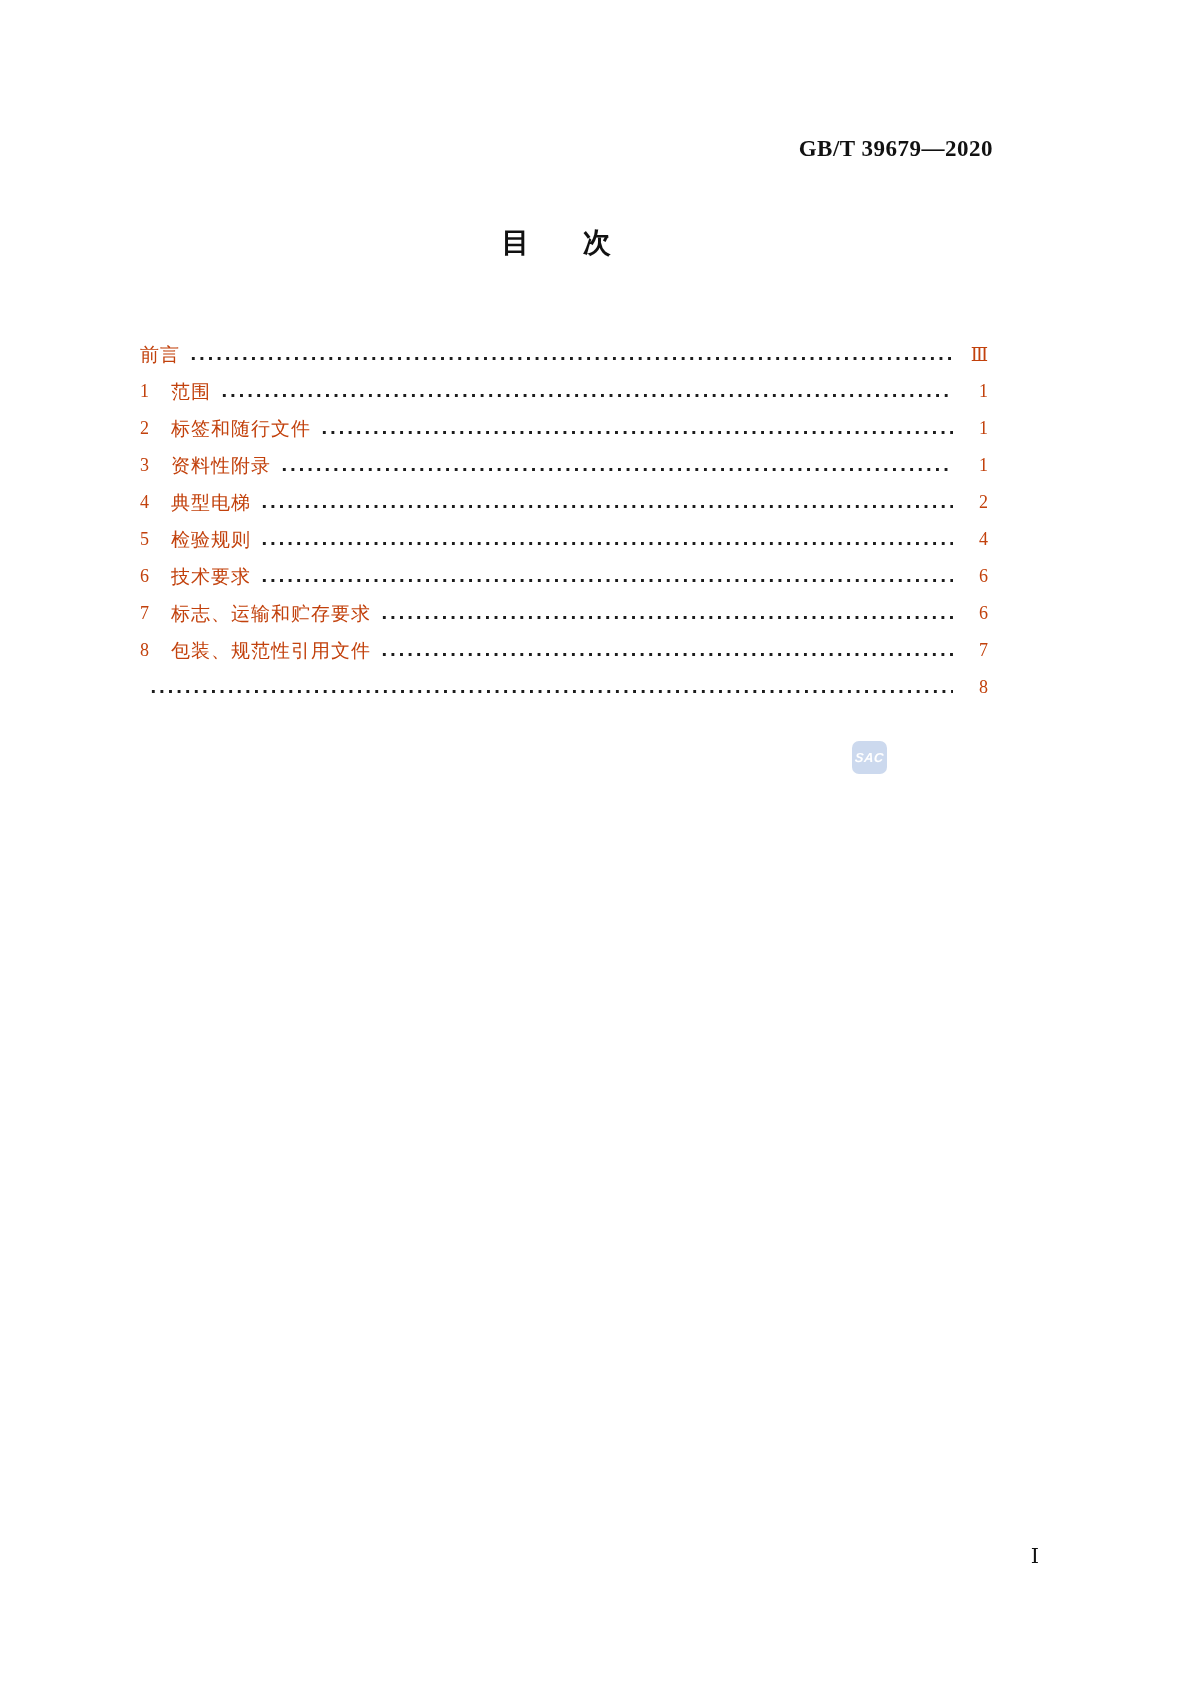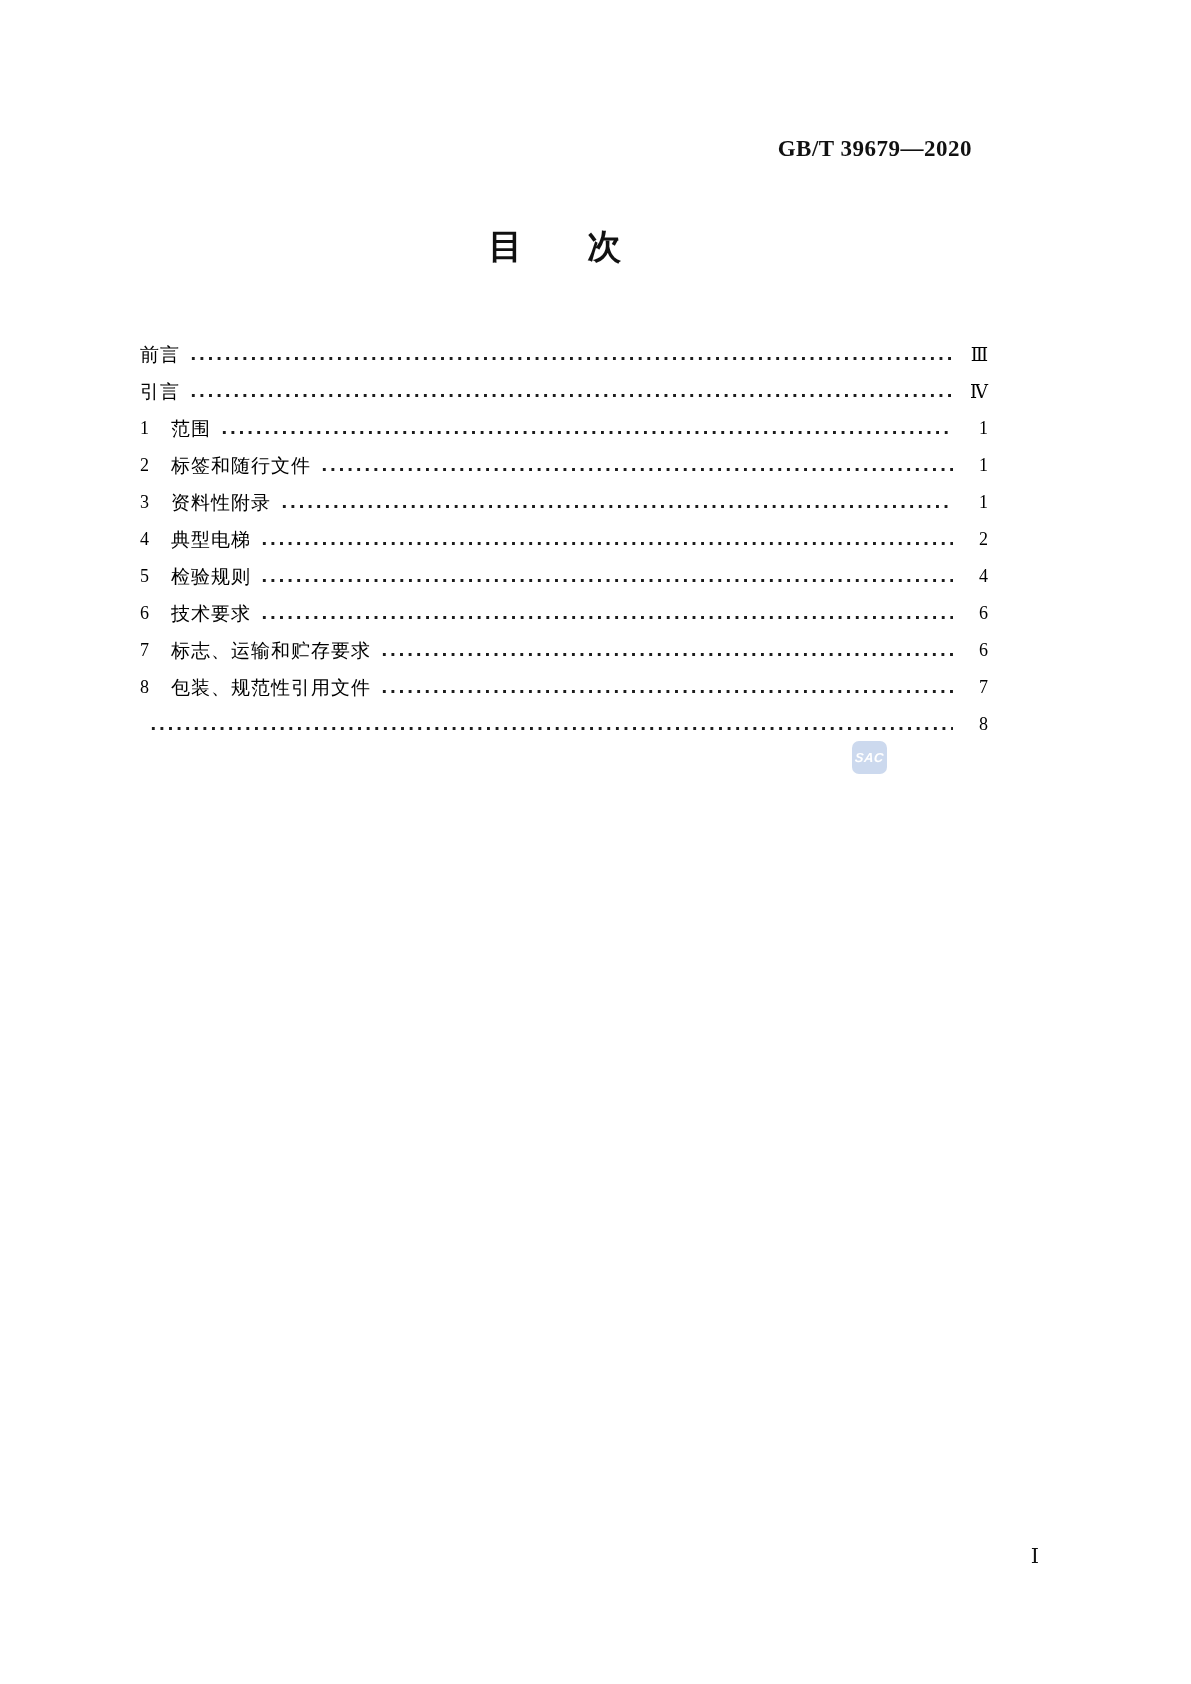--- a/index.html
+++ b/index.html
@@ -10,52 +10,52 @@
     position: relative;
     font-family: "Liberation Serif", "DejaVu Serif", serif;
     color: #1a1a1a;
     overflow: hidden;
   }
   .page { position: absolute; inset: 0; background: #ffffff; }
 
   .doc-number {
     position: absolute;
     top: 136px;
-    right: 219px;
+    right: 198px;
     font-size: 23px;
     font-weight: bold;
     letter-spacing: 0.5px;
     color: #111111;
   }
 
   .doc-title {
     position: absolute;
     top: 224px;
     left: 140px;
     right: 206px;
     text-align: center;
-    font-size: 34px;
+    font-size: 28px;
     font-weight: bold;
     letter-spacing: 0.45em;
     color: #111111;
   }
 
   .toc {
     position: absolute;
     top: 336px;
     left: 140px;
     right: 203px;
     list-style: none;
   }
   .toc-row {
     height: 37px;
     display: flex;
     align-items: center;
     font-size: 19px;
-    color: #000000;
+    color: #c2410c;
   }
   .toc-num {
     display: inline-block;
     width: 31px;
     flex: 0 0 auto;
     font-size: 18px;
   }
   .toc-num:empty { display: none; }
   .toc-label {
     flex: 0 0 auto;
@@ -119,26 +119,20 @@
   <h1 class="doc-title">目　次</h1>
 
   <ul class="toc">
   <li class="toc-row">
 
     <span class="toc-label">前言</span>
     <span class="toc-leader"></span>
     <span class="toc-page">Ⅲ</span>
   </li>
 
-  <li class="toc-row">
-
-    <span class="toc-label">引言</span>
-    <span class="toc-leader"></span>
-    <span class="toc-page">Ⅳ</span>
-  </li>
 
   <li class="toc-row">
     <span class="toc-num">1</span>
     <span class="toc-label">范围</span>
     <span class="toc-leader"></span>
     <span class="toc-page">1</span>
   </li>
 
   <li class="toc-row">
     <span class="toc-num">2</span>

